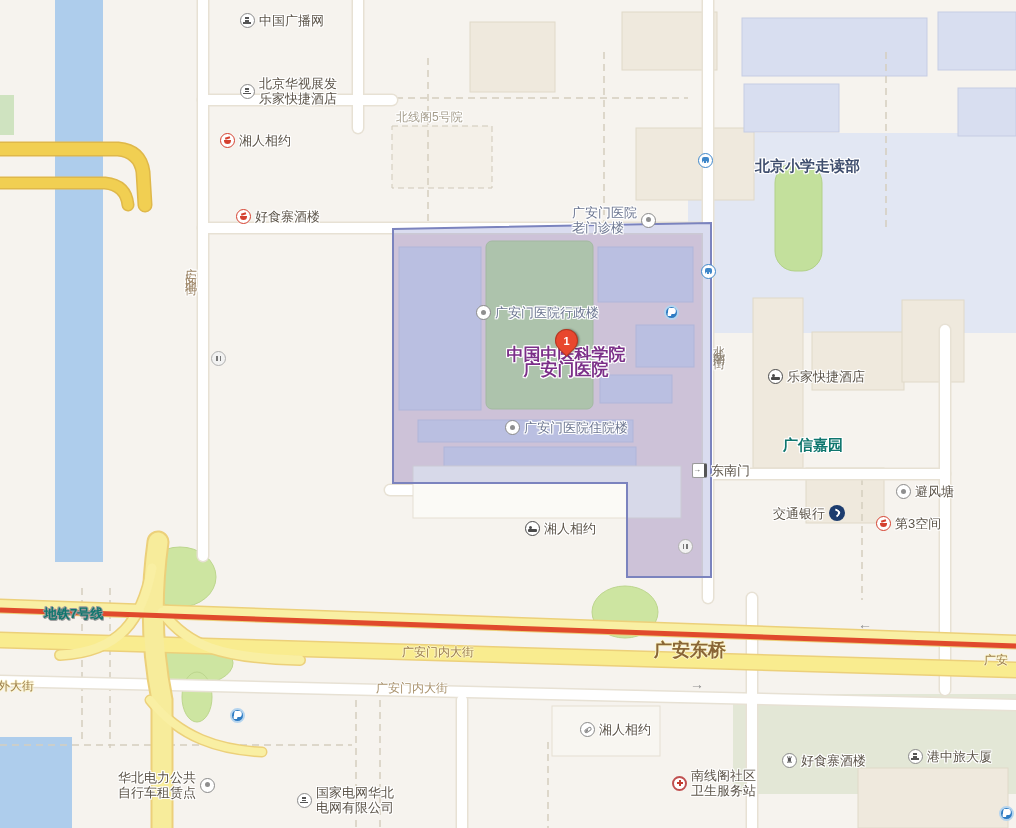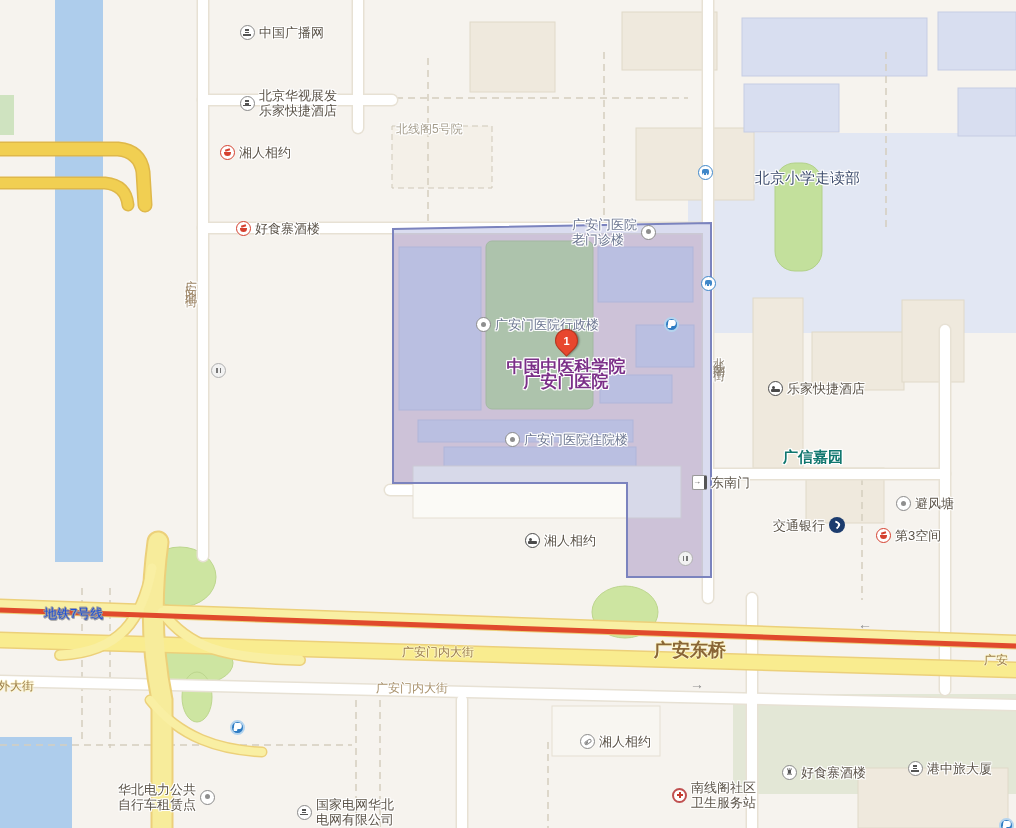--- a/index.html
+++ b/index.html
@@ -2,35 +2,35 @@
 <html><head>
 <meta charset="utf-8">
 <style>
   html,body{margin:0;padding:0;}
   body{font-family:"Liberation Sans","DejaVu Sans",sans-serif;}
   #map{position:relative;width:1016px;height:828px;background:#f6f3ee;overflow:hidden;}
   #roads{position:absolute;left:0;top:0;z-index:1;}
   
   .poi{position:absolute;display:flex;align-items:center;gap:4px;font-size:13px;color:#5b5348;
        white-space:nowrap;z-index:5;
-       text-shadow:1px 0 0 #fff,-1px 0 0 #fff,0 1px 0 #fff,0 -1px 0 #fff,1px 1px 0 #fff,-1px -1px 0 #fff,1px -1px 0 #fff,-1px 1px 0 #fff;margin-top:12px;}
+       text-shadow:1px 0 0 #fff,-1px 0 0 #fff,0 1px 0 #fff,0 -1px 0 #fff,1px 1px 0 #fff,-1px -1px 0 #fff,1px -1px 0 #fff,-1px 1px 0 #fff;}
   .poi .t{white-space:pre-line;line-height:15px;}
   .rev{flex-direction:row-reverse;}
   .hosp{color:#6b7590;}
-  .school{font-size:15px;font-weight:normal;color:#3f4e6e;}
+  .school{font-size:15px;font-weight:bold;color:#3f4e6e;}
   .district{font-size:15px;font-weight:bold;color:#0f766e;}
   .faded{font-size:12px;color:#a49c8b;}
   .main-label{transform:translateX(-50%);text-align:center;font-size:17px;font-weight:bold;color:#7b2f88;line-height:20px;}
   .vlabel{writing-mode:vertical-rl;letter-spacing:4px;font-size:12px;color:#9c8465;line-height:14px;}
   .dark-v{color:#8b8070;}
   .road-lb{position:absolute;font-size:12px;color:#9b7d4e;z-index:4;white-space:nowrap;
        text-shadow:1px 0 0 #fdf6c9,-1px 0 0 #fdf6c9,0 1px 0 #fdf6c9,0 -1px 0 #fdf6c9;}
   .road-lb2{color:#a8906a;text-shadow:1px 0 0 #fff,-1px 0 0 #fff,0 1px 0 #fff,0 -1px 0 #fff;}
   .bridge{font-size:18px;font-weight:bold;color:#8a6636;}
-  .metro-lb{font-size:13px;color:#1d4ed8;font-weight:normal;
+  .metro-lb{font-size:13px;color:#0f766e;font-weight:bold;
        text-shadow:1px 0 0 #9c9c9c,-1px 0 0 #9c9c9c,0 1px 0 #9c9c9c,0 -1px 0 #9c9c9c,1px 1px 0 #9c9c9c,-1px -1px 0 #9c9c9c;}
   .arrow{font-size:14px;color:#8f8f8f;text-shadow:none;}
   
   .icon{width:15px;height:15px;border-radius:50%;background:#fff;border:1.5px solid #8a8a8a;
         box-sizing:border-box;position:relative;flex:0 0 auto;}
   .icon i{position:absolute;display:block;}
   .icon-dot i{width:5px;height:5px;border-radius:50%;background:#8f8f8f;left:3.5px;top:3.5px;}
   .icon-building i{left:4px;top:3px;width:4px;height:6px;background:linear-gradient(#555 2px,#fff 2px 3px,#555 3px 4.5px,#fff 4.5px 5.5px,#555 5.5px);}
   .icon-building i::after{content:"";position:absolute;left:-2px;top:5px;width:8px;height:1.5px;background:#555;}
   .icon-restaurant{border-color:#d5402f;}

